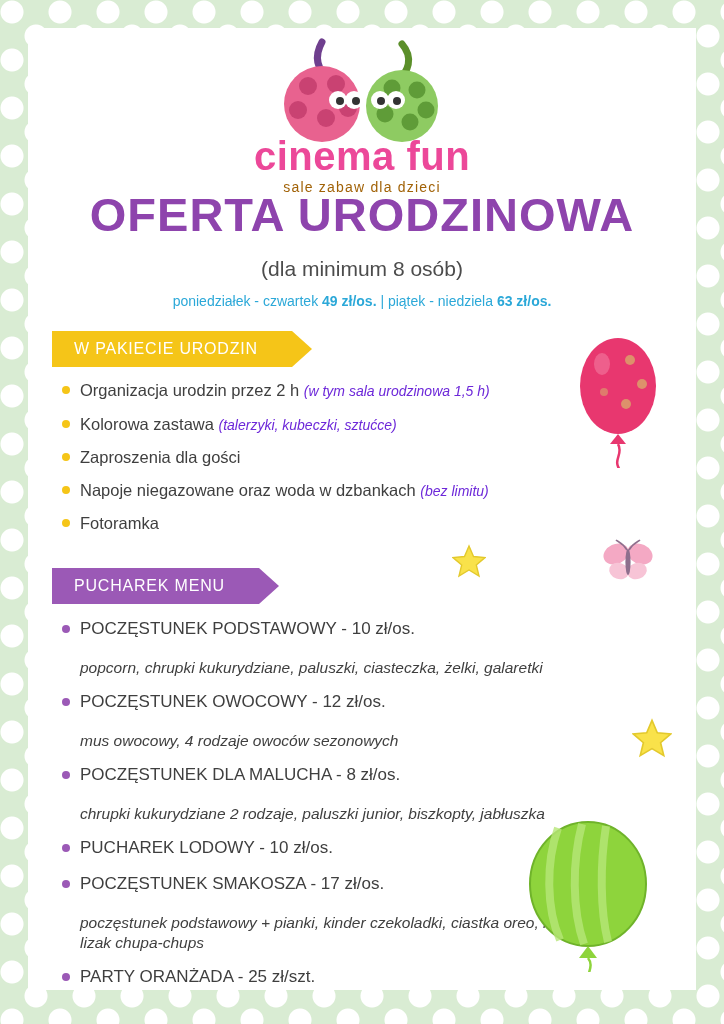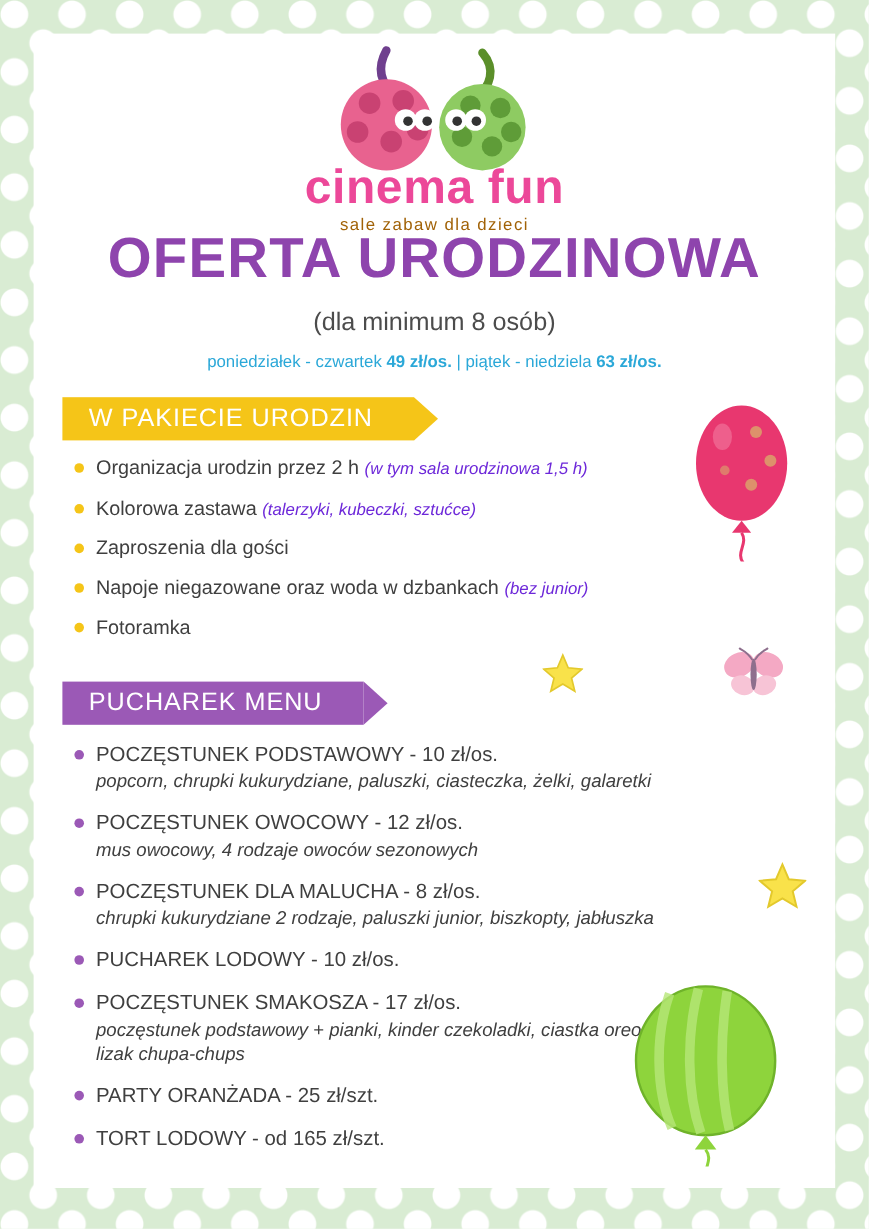--- a/index.html
+++ b/index.html
@@ -97,21 +97,21 @@
   .price-sep { color: #2ba8d8; }
 
   
   .ribbon {
     position: relative;
     height: 36px;
     margin-top: 22px;
     margin-left: 24px;
     display: inline-block;
     color: #ffffff;
-    font-size: 21px;
+    font-size: 16px;
     letter-spacing: 0.8px;
     line-height: 36px;
     padding: 0 34px 0 22px;
   }
   .ribbon.yellow { background: #f5c518; }
   .ribbon.purple { background: #9b59b6; }
   .ribbon::after {
     content: "";
     position: absolute;
     right: -20px;
@@ -157,21 +157,21 @@
   }
   ul.menu li {
     font-size: 17px;
     margin-bottom: 13px;
   }
   ul.menu .desc {
     display: block;
     font-style: italic;
     font-size: 15.5px;
     color: #3f3f3f;
-    margin-top: 1px;
+    margin-top: 17px;
     line-height: 1.3;
   }
 
   
   .deco { position: absolute; }
   .balloon-pink { right: 28px; top: 300px; }
   .balloon-green { right: 30px; bottom: 18px; }
   .star1 { right: 210px; top: 516px; }
   .star2 { right: 24px; top: 690px; }
   .butterfly { right: 40px; top: 510px; }
@@ -228,21 +228,21 @@
     <span>poniedziałek - czwartek </span><b>49 zł/os.</b><span class="price-sep">  |  </span><span>piątek - niedziela </span><b>63 zł/os.</b>
   </div>
 
   
   <div class="ribbon yellow">W PAKIECIE URODZIN</div>
 
   <ul class="list package">
     <li><span>Organizacja urodzin przez 2 h </span><span class="note">(w tym sala urodzinowa 1,5 h)</span></li>
     <li><span>Kolorowa zastawa </span><span class="note">(talerzyki, kubeczki, sztućce)</span></li>
     <li><span>Zaproszenia dla gości</span><span class="note"></span></li>
-    <li><span>Napoje niegazowane oraz woda w dzbankach </span><span class="note">(bez junior)</span></li>
+    <li><span>Napoje niegazowane oraz woda w dzbankach </span><span class="note">(bez limitu)</span></li>
     <li><span>Fotoramka</span><span class="note"></span></li>
   </ul>
 
   
   <div class="ribbon purple">PUCHAREK MENU</div>
 
   <ul class="list menu">
     <li><span>POCZĘSTUNEK PODSTAWOWY - 10 zł/os.</span><span class="desc">popcorn, chrupki kukurydziane, paluszki, ciasteczka, żelki, galaretki</span></li>
     <li><span>POCZĘSTUNEK OWOCOWY - 12 zł/os.</span><span class="desc">mus owocowy, 4 rodzaje owoców sezonowych</span></li>
     <li><span>POCZĘSTUNEK DLA MALUCHA - 8 zł/os.</span><span class="desc">chrupki kukurydziane 2 rodzaje, paluszki junior, biszkopty, jabłuszka</span></li>

